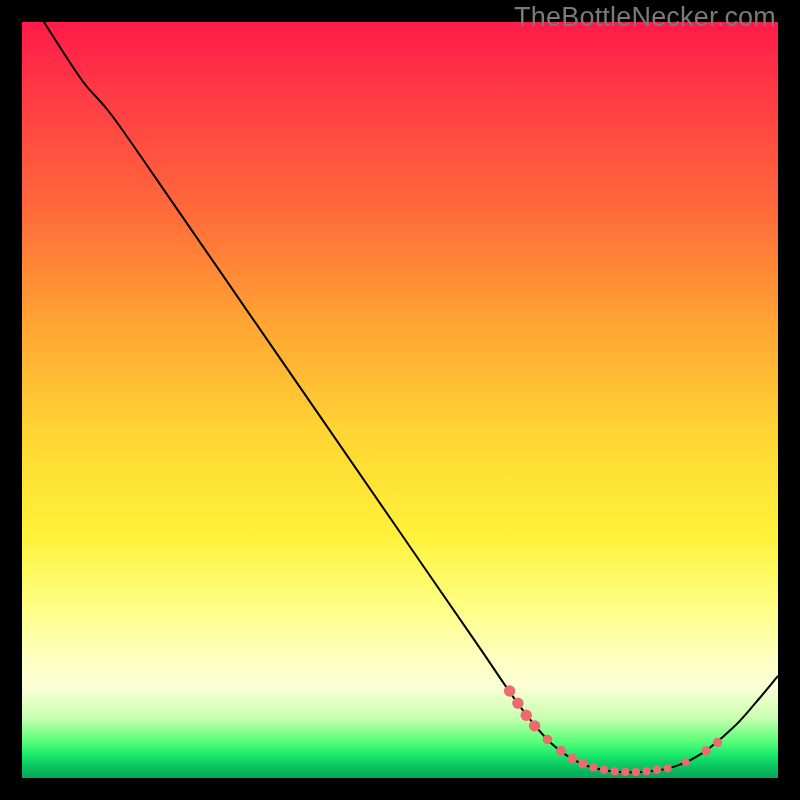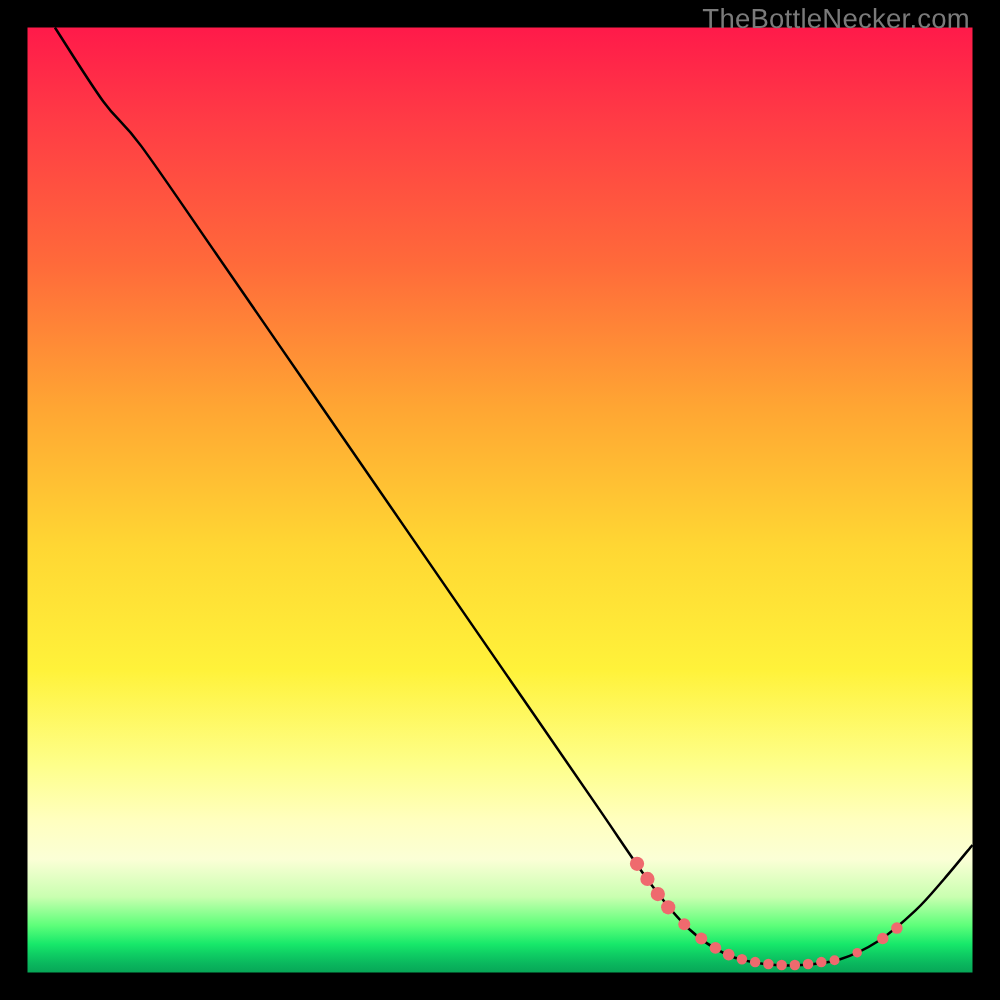--- a/index.html
+++ b/index.html
@@ -41,21 +41,21 @@
       #0fcf64 98%,
       #0ab85e 99%,
       #07a657 100%
     );
   }
   .watermark {
     position: absolute;
     top: 2px;
     right: 24px;
     color: #7a7a7a;
-    font-size: 22px;
+    font-size: 27px;
     font-weight: 500;
     letter-spacing: 0.2px;
     user-select: none;
   }
   svg.curve {
     position: absolute;
     left: 0;
     top: 0;
     width: 756px;
     height: 756px;

